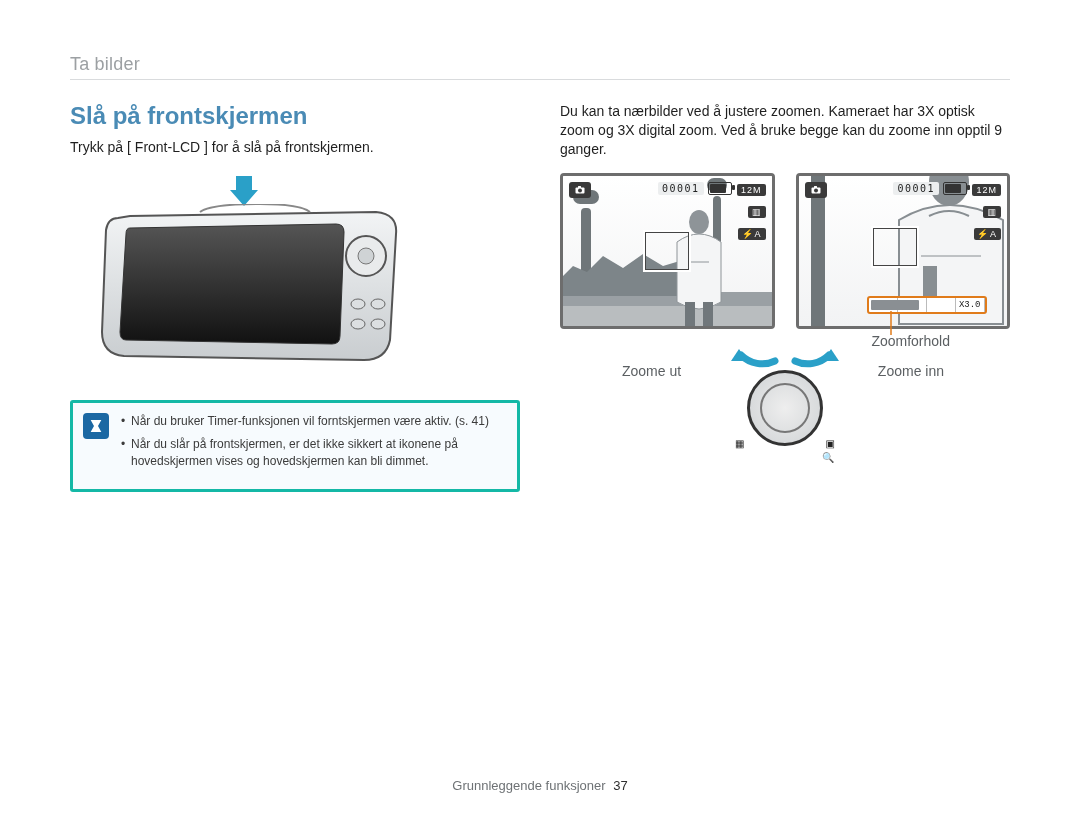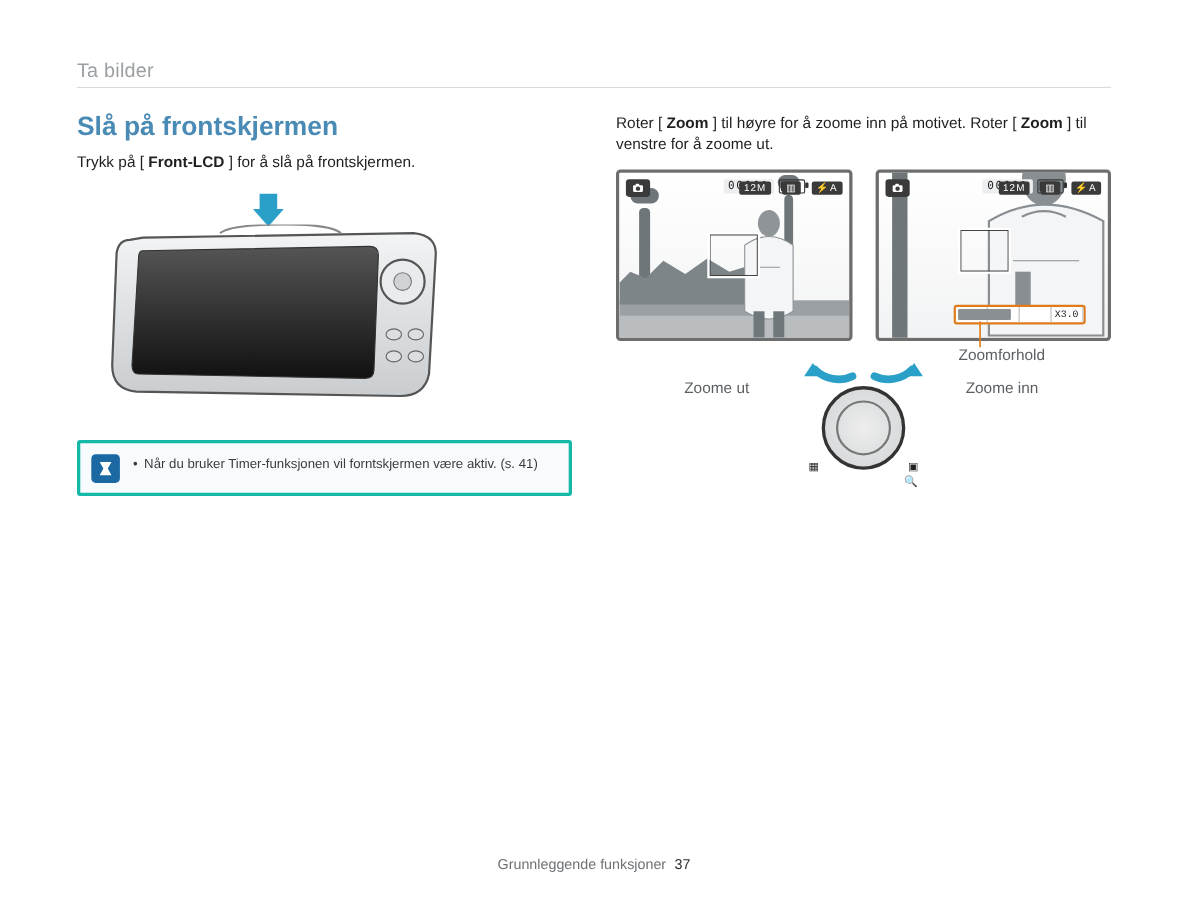--- a/index.html
+++ b/index.html
@@ -5,40 +5,40 @@
   html,body{margin:0;padding:0;background:#fff;font-family:Arial,Helvetica,sans-serif;color:#333}
   .page{width:1064px;height:815px;margin:0 auto;position:relative;box-sizing:border-box}
   .content{padding:54px 62px 0 62px}
   .breadcrumb{font-size:18px;color:#9ca0a3;letter-spacing:.2px;margin-bottom:4px}
   .hr{height:1px;background:#d9dbdd;margin:4px 0 22px 0}
   .cols{display:flex;gap:40px}
   .col{flex:1;min-width:0}
   .h2{font-size:24px;font-weight:700;color:#4a8bb5;margin:0 0 8px 0}
   .p{font-size:14px;line-height:1.35;color:#1f1f1f;margin:0 0 14px 0}
   .p2{font-size:14px;line-height:1.4;color:#1f1f1f;margin:0 0 18px 0}
-  .bold{font-weight:700}
+  .bold{font-weight:400}
   .camera{width:380px;height:200px;position:relative}
   .arrow{position:absolute;left:160px;top:0;width:28px;height:30px}
   .arrow svg{display:block}
   .cam-body{position:absolute;left:30px;top:28px;width:300px;height:160px}
   .notebox{margin-top:24px;border:3px solid #14b8a6;border-radius:3px;background:#f7fbfe;padding:10px 12px 12px 48px;position:relative}
   .noteicon{position:absolute;left:10px;top:10px;width:26px;height:26px;border-radius:4px;background:#1b68a3;display:flex;align-items:center;justify-content:center}
   .noteicon svg{width:16px;height:16px}
   .notebox ul{list-style:none;padding:0;margin:0}
   .notebox li{font-size:12px;line-height:1.45;color:#3b3b3b;margin:0 0 6px 0;position:relative;padding-left:10px}
   .notebox li::before{content:"•";position:absolute;left:0;top:0;color:#3b3b3b}
   .previews{display:flex;gap:21px;margin-bottom:6px}
   .lcd{width:218px;height:150px;border:3px solid #6d6d6d;border-radius:4px;background:#eef0f1;position:relative;overflow:hidden}
   .lcd .sky{position:absolute;inset:0;background:linear-gradient(#fff,#f2f3f4)}
   .lcd .ground{position:absolute;left:0;right:0;bottom:0;height:34px;background:#9aa0a4}
   .lcd .ground2{position:absolute;left:0;right:0;bottom:0;height:20px;background:#b9bdbf}
   .lamp{position:absolute;width:10px;background:#6f7679;border-radius:4px}
   .lamp .head{position:absolute;top:-18px;left:-8px;width:26px;height:14px;border-radius:7px 7px 7px 7px;background:#6f7679}
   .focusbox{position:absolute;border:2px solid #fff;box-shadow:0 0 0 1px #444 inset}
-  .iconcol{position:absolute;right:6px;top:8px;display:flex;flex-direction:row;gap:10px;align-items:flex-end}
+  .iconcol{position:absolute;right:6px;top:8px;display:flex;flex-direction:column;gap:10px;align-items:flex-end}
   .chip{background:#3a3a3a;color:#fff;font-size:9px;border-radius:2px;padding:1px 4px;letter-spacing:1px}
   .topbar{position:absolute;left:6px;top:6px;display:flex;gap:4px;align-items:center}
   .modechip{width:22px;height:16px;background:#3a3a3a;border-radius:3px;display:flex;align-items:center;justify-content:center}
   .modechip svg{width:12px;height:12px}
   .counter{position:absolute;right:40px;top:6px;display:flex;gap:4px;align-items:center}
   .counter .num{font-family:monospace;font-size:10px;color:#222;background:#eceeef;padding:1px 4px;border-radius:2px;letter-spacing:1.5px}
   .battery{width:22px;height:11px;border:1px solid #333;border-radius:2px;position:relative}
   .battery::after{content:"";position:absolute;right:-4px;top:2px;width:3px;height:5px;background:#333;border-radius:1px}
   .battery .fill{position:absolute;left:1px;top:1px;bottom:1px;width:16px;background:#333;border-radius:1px}
   .man{position:absolute;bottom:0}
@@ -111,32 +111,27 @@
         </div>
 
         <div class="notebox">
           <div class="noteicon">
             <svg viewBox="0 0 24 24">
                 <path d="M4 3h16l-5 9 5 9H4l5-9z" fill="#fff"></path>
               </svg>
           </div>
           <ul>
             <li>Når du bruker Timer-funksjonen vil forntskjermen være aktiv. (s. 41)</li>
+            <li>Når du slår på frontskjermen, er det ikke sikkert at ikonene på hovedskjermen vises og hovedskjermen kan bli dimmet.</li>
           </ul>
         </div>
       </div>
 
       <div class="col">
-        <p class="p">
-          <span>Roter [</span>
-          <span class="bold">Zoom</span>
-          <span>] til høyre for å zoome inn på motivet. Roter [</span>
-          <span class="bold">Zoom</span>
-          <span>] til venstre for å zoome ut.</span>
-        </p>
+        <p class="p">Du kan ta nærbilder ved å justere zoomen. Kameraet har 3X optisk zoom og 3X digital zoom. Ved å bruke begge kan du zoome inn opptil 9 ganger.</p>
 
         <div class="previews">
 
           <div class="lcd">
             <div class="sky"></div>
             <div class="ground"></div>
             <div class="ground2"></div>
 
             <div class="lamp" style="left:18px;top:32px;height:86px">
                 <div class="head"></div>

